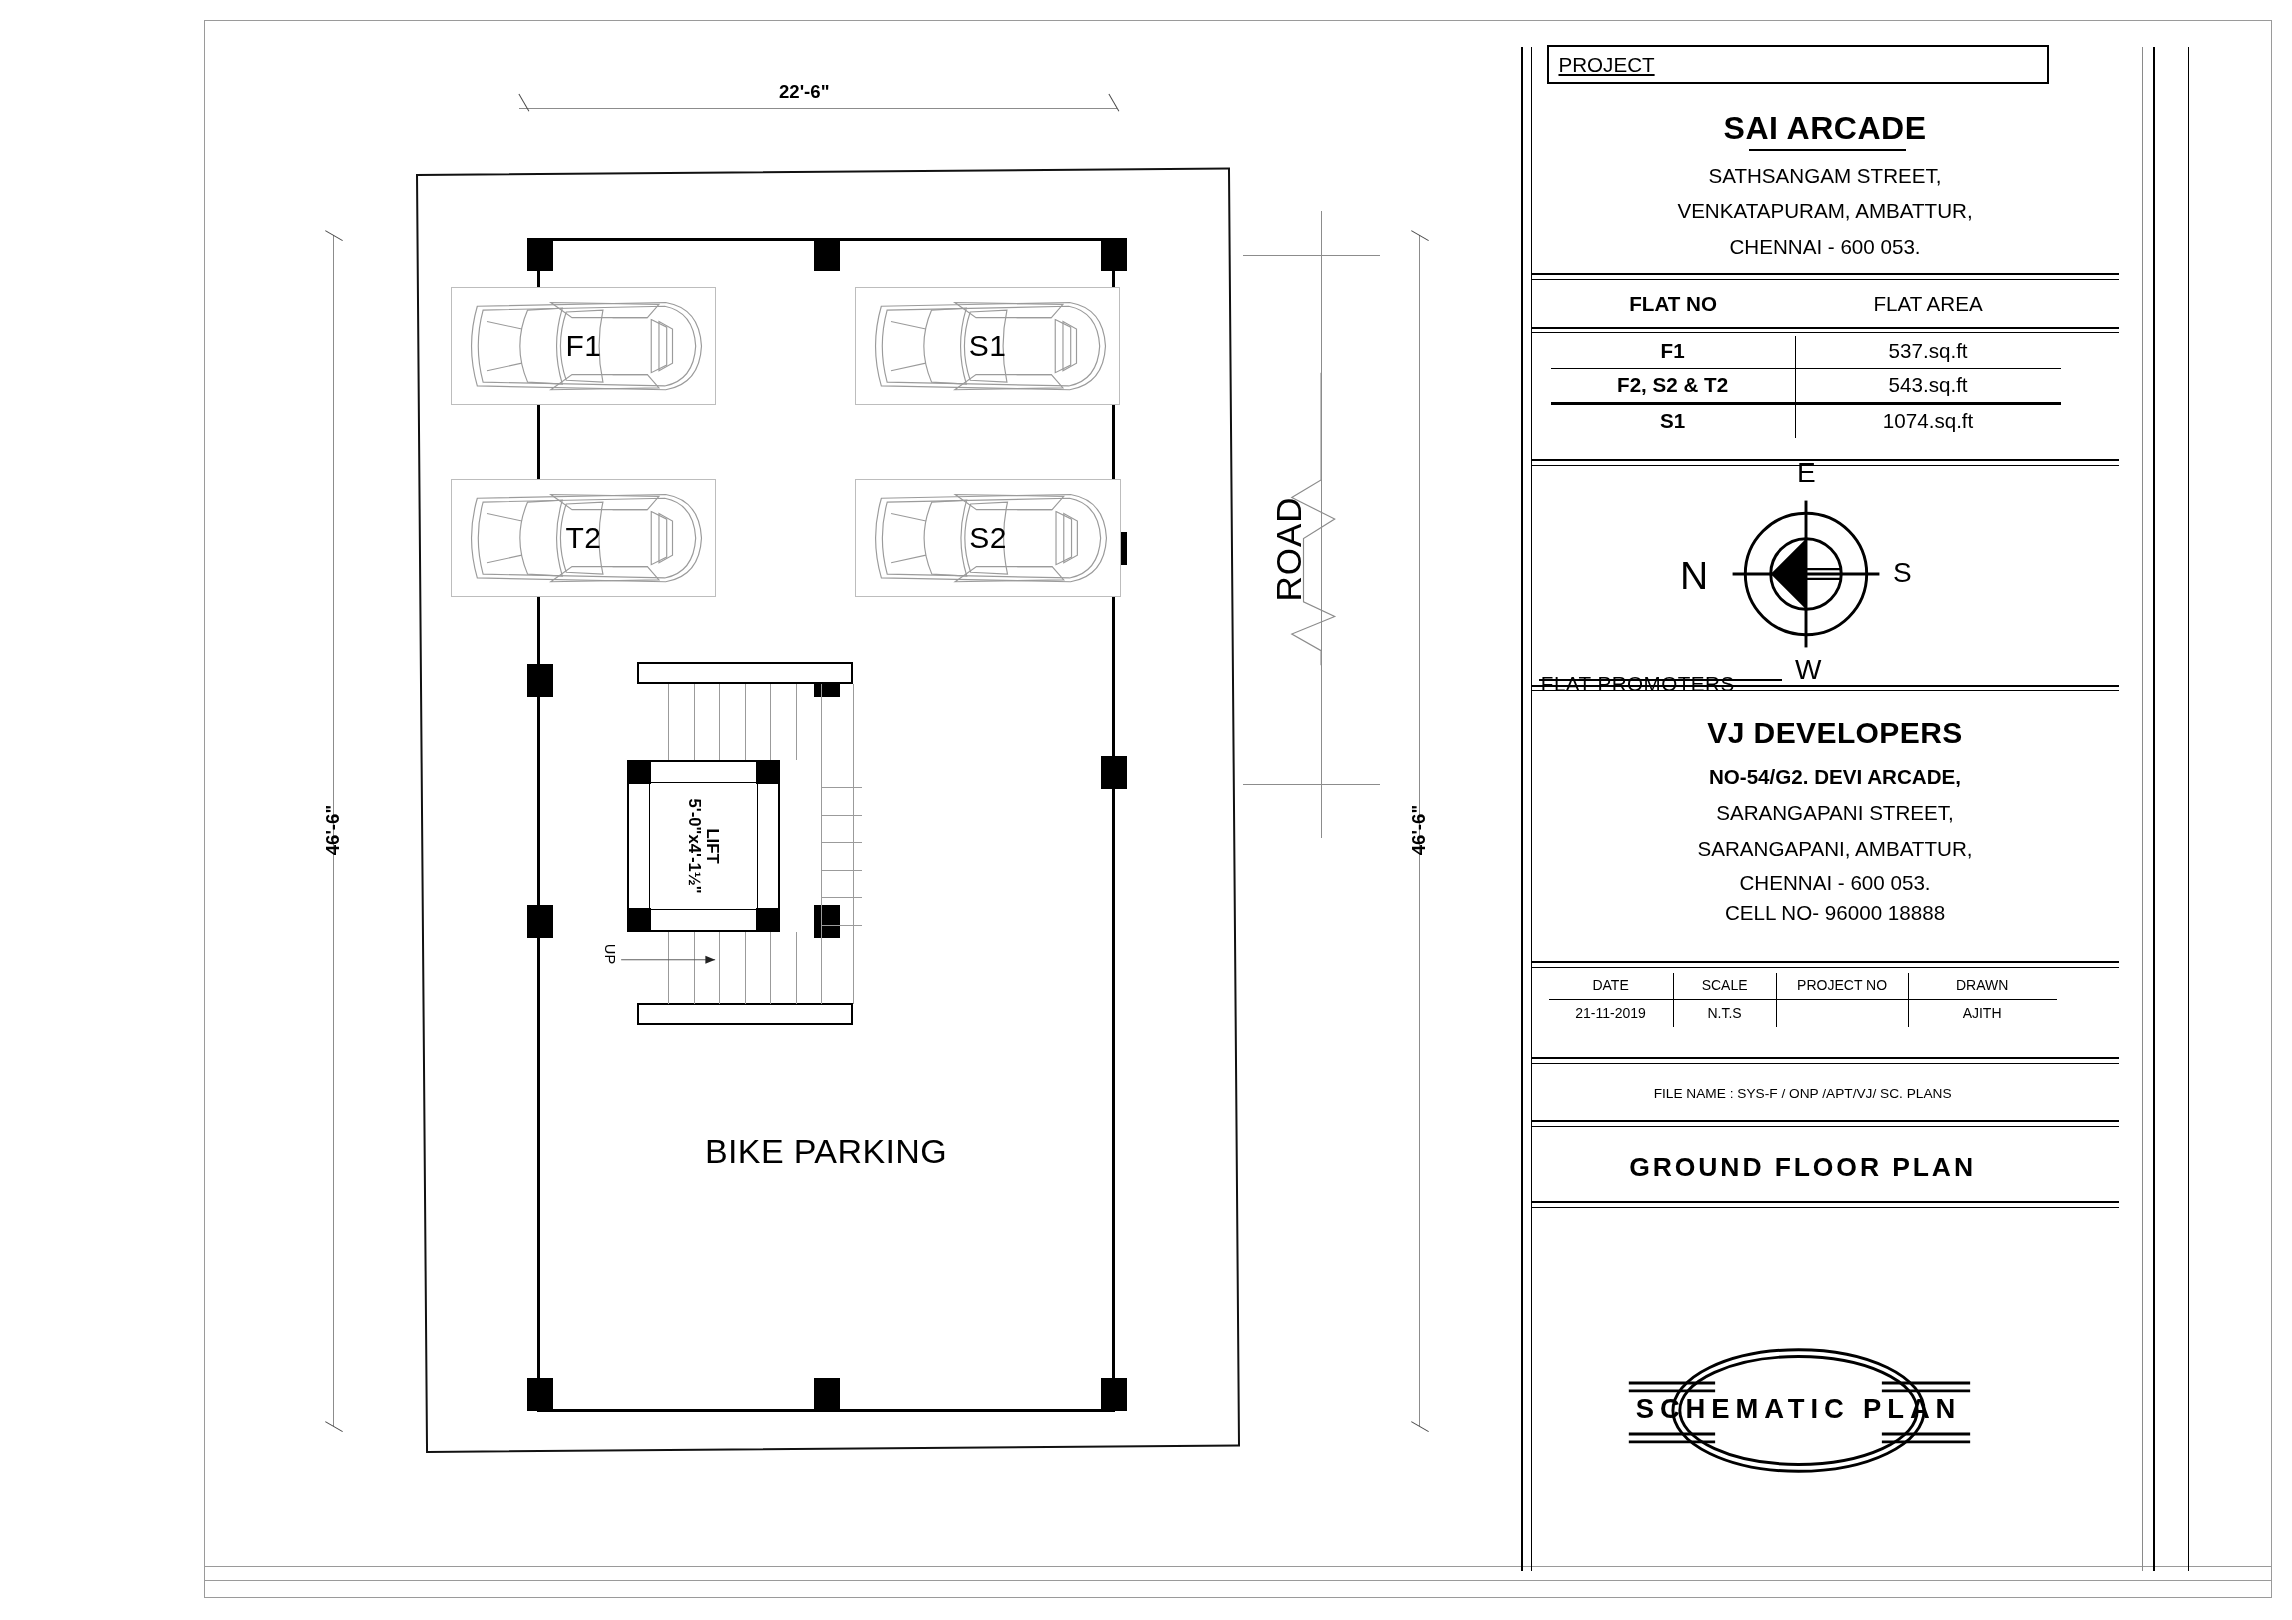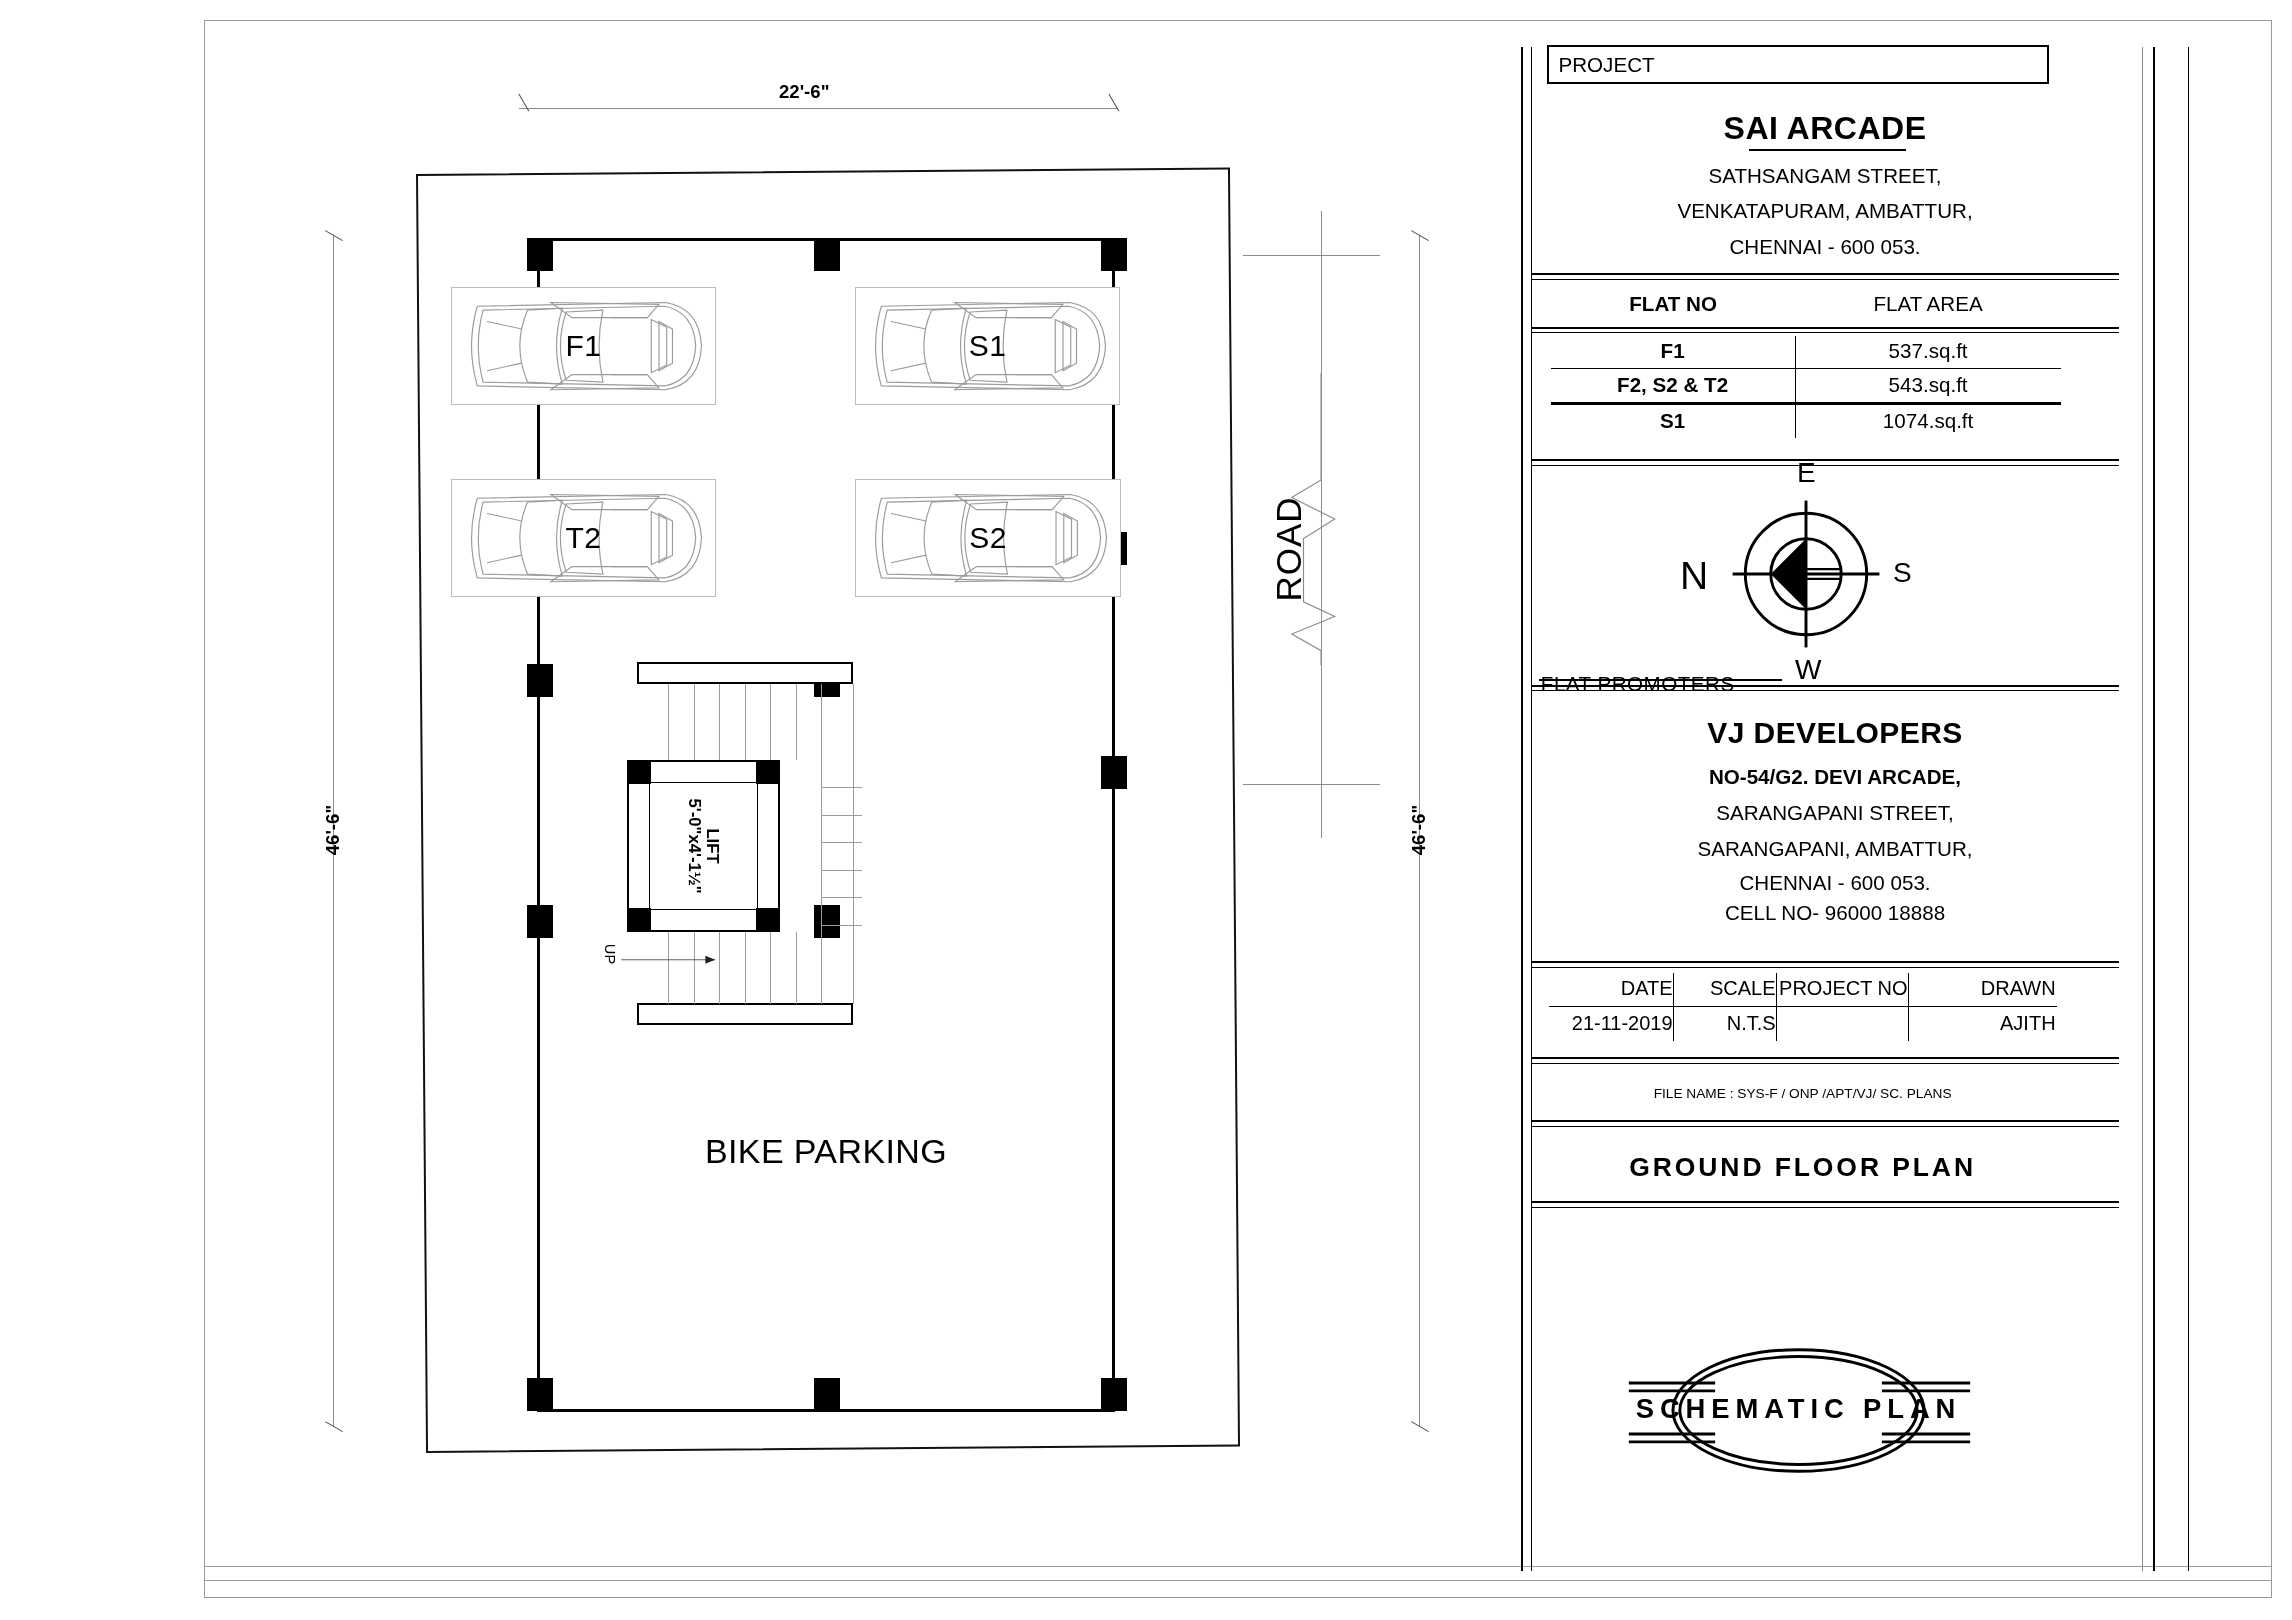--- a/index.html
+++ b/index.html
@@ -92,21 +92,21 @@
   .break-line{position:absolute;}
   .road-rule{position:absolute;background:#8c8c8c;height:1px;}
   .road-rule-v{position:absolute;background:#8c8c8c;width:1px;}
 
   
   .tb{position:absolute;left:1531px;top:19.6px;width:623px;height:1568px;}
   .tb-box{position:absolute;box-sizing:border-box;}
 
   .tb-project-hdr{
     left:15.7px;top:25.5px;width:502px;height:39px;border:2px solid #000;
-    display:flex;align-items:center;padding-left:9.8px;font-size:20.6px;
+    display:flex;align-items:center;padding-left:9.8px;font-size:20.6px;text-decoration:underline;
   }
   .rule{position:absolute;background:#000;}
 
   .proj-name{position:absolute;left:0;width:588px;text-align:center;font-size:32px;font-weight:bold;letter-spacing:0.5px;}
   .proj-underline{position:absolute;height:2.9px;background:#000;}
   .proj-addr{position:absolute;left:0;width:588px;text-align:center;font-size:20.6px;}
 
   .ftable{position:absolute;left:19.6px;top:269px;width:510px;}
   .ftrow{display:flex;}
   .ftcell{box-sizing:border-box;text-align:center;font-size:20.6px;padding:3.9px 0 4.9px;}
@@ -117,21 +117,21 @@
   .compass{position:absolute;left:182px;top:461px;width:186px;height:186px;}
   .compass svg{display:block;}
   .cmp-t{position:absolute;font-size:28px;}
 
   .promo-hdr{position:absolute;left:9.8px;top:622px;font-size:20.6px;letter-spacing:0.5px;}
   .promo-name{position:absolute;left:0;width:608px;text-align:center;font-size:30px;font-weight:bold;letter-spacing:0.4px;}
   .promo-line{position:absolute;left:0;width:608px;text-align:center;font-size:20.6px;}
 
   .dtable{position:absolute;left:17.6px;top:872px;width:508px;}
   .dtrow{display:flex;}
-  .dtcell{box-sizing:border-box;text-align:right;font-size:20px;padding:4.9px 0 5.9px;}
+  .dtcell{box-sizing:border-box;text-align:center;font-size:14px;padding:4.9px 0 5.9px;}
 
   .filename{position:absolute;left:17.6px;width:508px;text-align:center;font-size:13.7px;}
   .sheet-title{position:absolute;left:17.6px;width:508px;text-align:center;font-size:26.5px;font-weight:bold;letter-spacing:2.9px;}
 
   .logo{position:absolute;left:37px;top:1304px;width:461px;height:172px;}
   .logo svg{display:block;}
   .logo-text{
     position:absolute;left:0;top:69px;width:461px;text-align:center;
     font-size:27.4px;font-weight:bold;letter-spacing:5.9px;
   }

